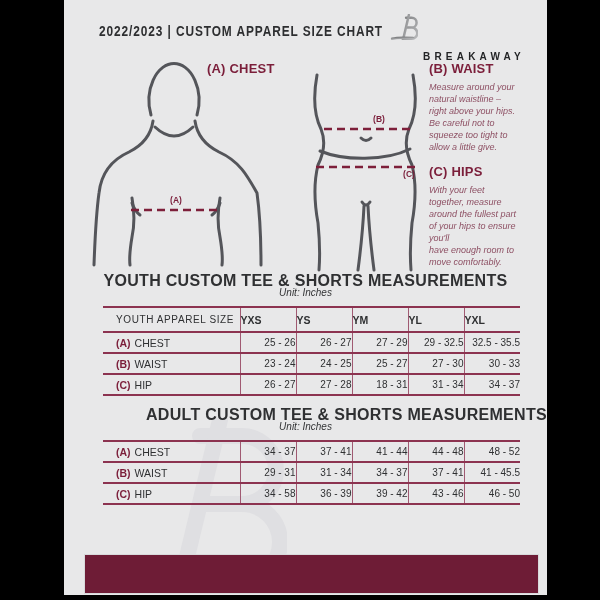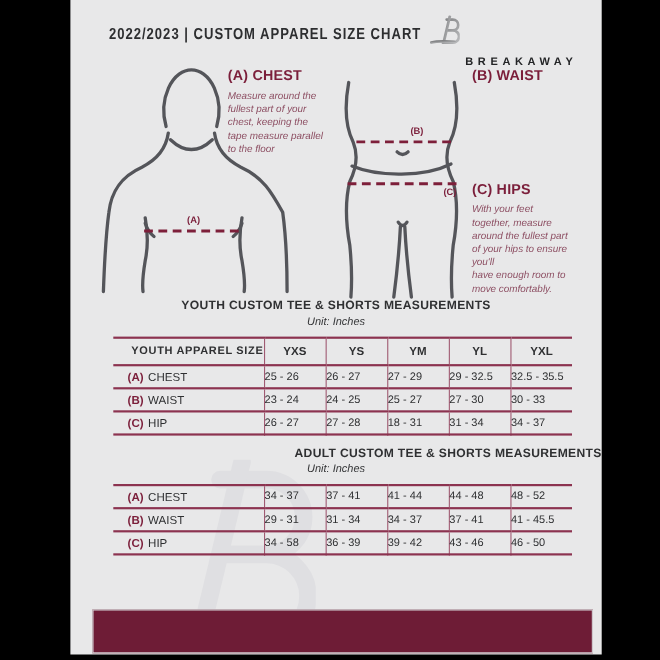--- a/index.html
+++ b/index.html
@@ -35,42 +35,42 @@
   .m-head{
     font-size:13px;font-weight:bold;color:#7b1e3a;letter-spacing:.2px;white-space:nowrap;
   }
   .m-body{
     font-size:9px;font-style:italic;color:#8d4f63;line-height:12px;
     white-space:pre-line;
   }
 
   
   .tbl-title{
-    left:0;width:483px;text-align:center;font-size:11px;font-weight:bold;
+    left:0;width:483px;text-align:center;font-size:16px;font-weight:bold;
     color:#2f3032;letter-spacing:.3px;
   }
   .tbl-unit{
     left:0;width:483px;text-align:center;font-size:10px;font-style:italic;color:#333436;
   }
   table.size{
     border-collapse:collapse;table-layout:fixed;width:417px;
     border-bottom:2px solid #8c3350;
   }
   table.size col.lab{width:137px;}
   table.size col.val{width:56px;}
   table.size th,table.size td{
     border-top:2px solid #8c3350;border-left:1.5px solid #a05a72;
     padding:0;vertical-align:middle;
   }
   table.size th:first-child,table.size td:first-child{border-left:none;}
-  table.size tr.hd th{height:23px;font-size:10.5px;font-weight:bold;color:#2f3032;text-align:center;}
+  table.size tr.hd th{height:23px;font-size:10.5px;font-weight:bold;color:#2f3032;text-align:left;}
   table.size tr.hd th.lab{
-    font-weight:bold;font-size:10px;text-align:right;padding-left:13px;letter-spacing:.6px;
-  }
-  table.size td{height:19px;font-size:10px;color:#2f3032;text-align:left;}
+    font-weight:normal;font-size:10px;text-align:left;padding-left:13px;letter-spacing:.6px;
+  }
+  table.size td{height:19px;font-size:10px;color:#2f3032;text-align:right;}
   table.size td.lab{text-align:left;padding-left:13px;font-size:10.5px;}
   .pfx{font-weight:bold;color:#7b1e3a;margin-right:4px;}
 
   
   .wm{left:18px;top:418px;width:205px;height:175px;z-index:0;}
   .wm path{fill:none;stroke:#dfdfe2;stroke-width:16;stroke-linecap:round;}
   .layer{z-index:1;}
   .footer-bar{
     left:20px;top:554px;width:455px;height:40px;background:#6e1c36;
     border:1px solid #d8d9db;box-sizing:border-box;z-index:2;
@@ -127,27 +127,28 @@
       <path d="M53,127 Q57,133 61,127" stroke-width="2"></path>
       <path d="M55,131 C54,152 52,172 49,195" stroke-width="2.4"></path>
       <path d="M59,131 C60,152 62,172 65,195" stroke-width="2.4"></path>
       <path class="dash" d="M15,54 L102,54"></path>
       <path class="dash" d="M7,92 L107,92"></path>
     </svg>
     <div class="abs tag" style="left:298px;top:114px;">(B)</div>
     <div class="abs tag" style="left:328px;top:169px;">(C)</div>
 
     <div class="abs m-head" style="left:143px;top:61px;">(A) CHEST</div>
-    <div class="abs m-body" style="left:143px;top:81px;width:106px;">Measure around the
-fullest part of your
-chest, keeping the
-tape measure parallel
-to the floor</div>
 
     <div class="abs m-head" style="left:365px;top:61px;">(B) WAIST</div>
+    <div class="abs m-body" style="left:365px;top:81px;width:100px;">Measure around your
+natural waistline –
+right above your hips.
+Be careful not to
+squeeze too tight to
+allow a little give.</div>
 
     <div class="abs m-head" style="left:365px;top:164px;">(C) HIPS</div>
     <div class="abs m-body" style="left:365px;top:184px;width:100px;">With your feet
 together, measure
 around the fullest part
 of your hips to ensure
 you'll
 have enough room to
 move comfortably.</div>
 

